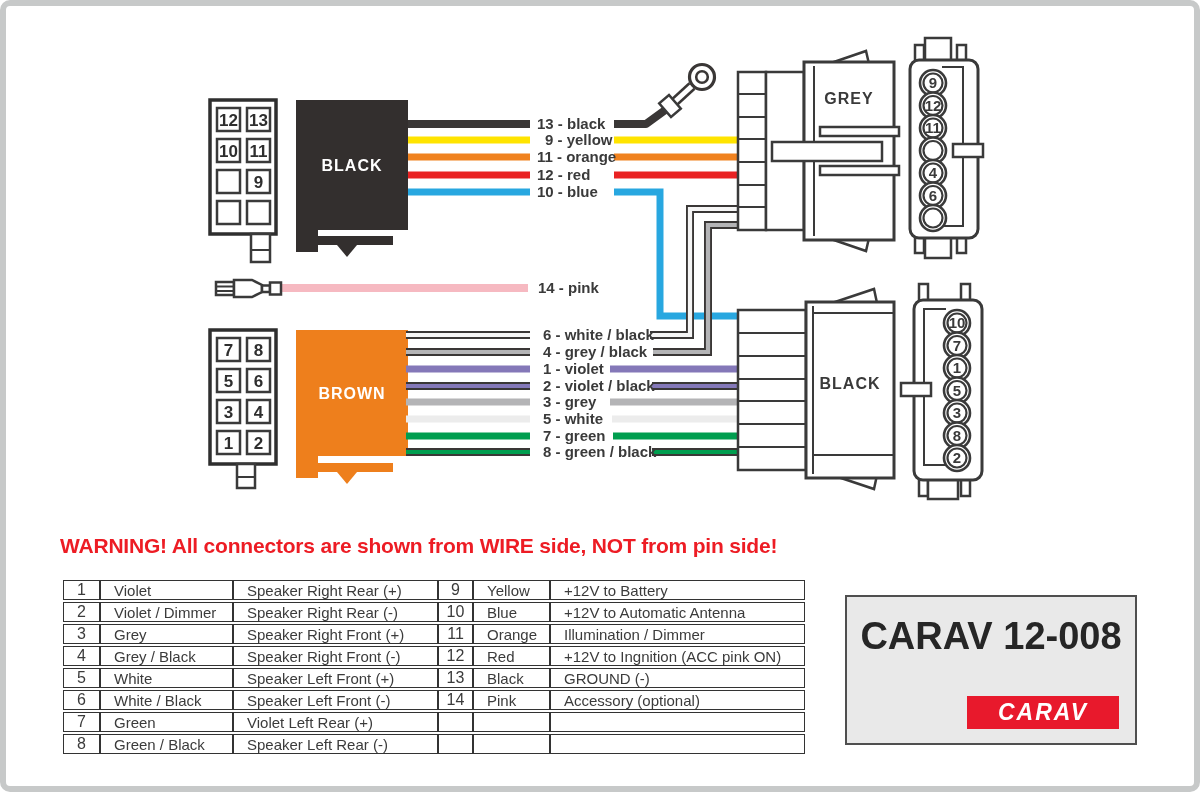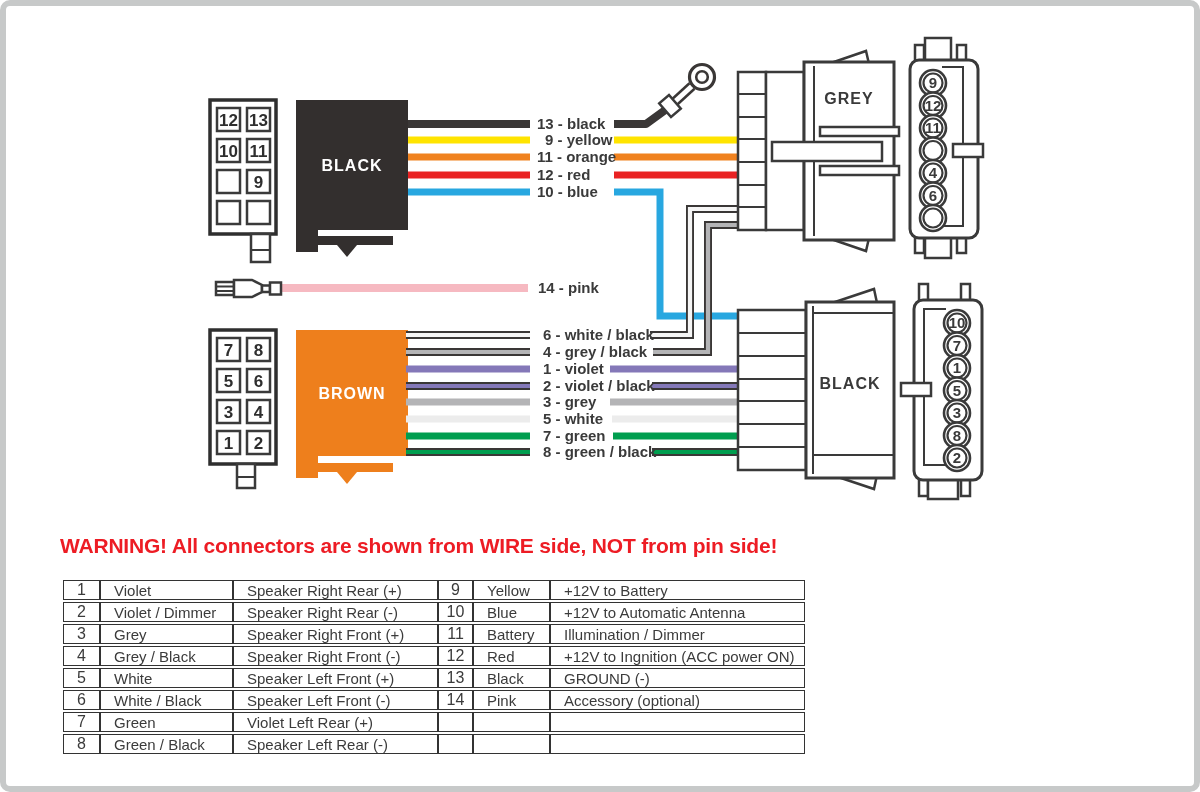--- a/index.html
+++ b/index.html
@@ -329,30 +329,30 @@
       <td>Speaker Right Rear (-)</td>
       <td class="num">10</td>
       <td>Blue</td>
       <td>+12V to Automatic Antenna</td>
     </tr>
     <tr>
       <td class="num">3</td>
       <td>Grey</td>
       <td>Speaker Right Front (+)</td>
       <td class="num">11</td>
-      <td>Battery</td>
+      <td>Orange</td>
       <td>Illumination / Dimmer</td>
     </tr>
     <tr>
       <td class="num">4</td>
       <td>Grey / Black</td>
       <td>Speaker Right Front (-)</td>
       <td class="num">12</td>
       <td>Red</td>
-      <td>+12V to Ingnition (ACC power ON)</td>
+      <td>+12V to Ingnition (ACC pink ON)</td>
     </tr>
     <tr>
       <td class="num">5</td>
       <td>White</td>
       <td>Speaker Left Front (+)</td>
       <td class="num">13</td>
       <td>Black</td>
       <td>GROUND (-)</td>
     </tr>
     <tr>
@@ -375,14 +375,18 @@
       <td class="num">8</td>
       <td>Green / Black</td>
       <td>Speaker Left Rear (-)</td>
       <td class="num"></td>
       <td></td>
       <td></td>
     </tr>
   </tbody>
 </table>
 
-
+<div class="card" style="background: rgb(233, 233, 233);">
+  <div class="card-title">CARAV 12-008</div>
+  <div class="brand" style="background: rgb(232, 25, 44);">CARAV</div>
 </div>
 
+</div>
+
 </body></html>

